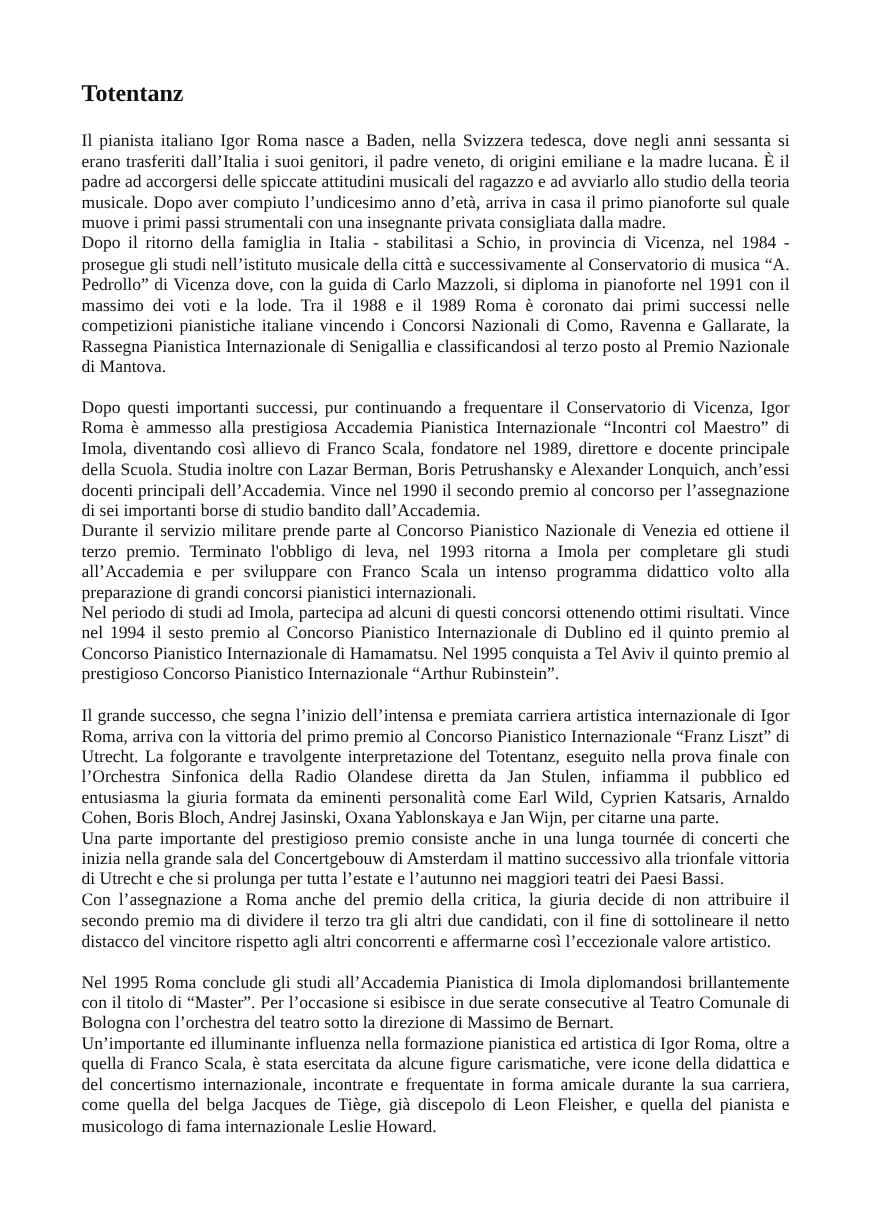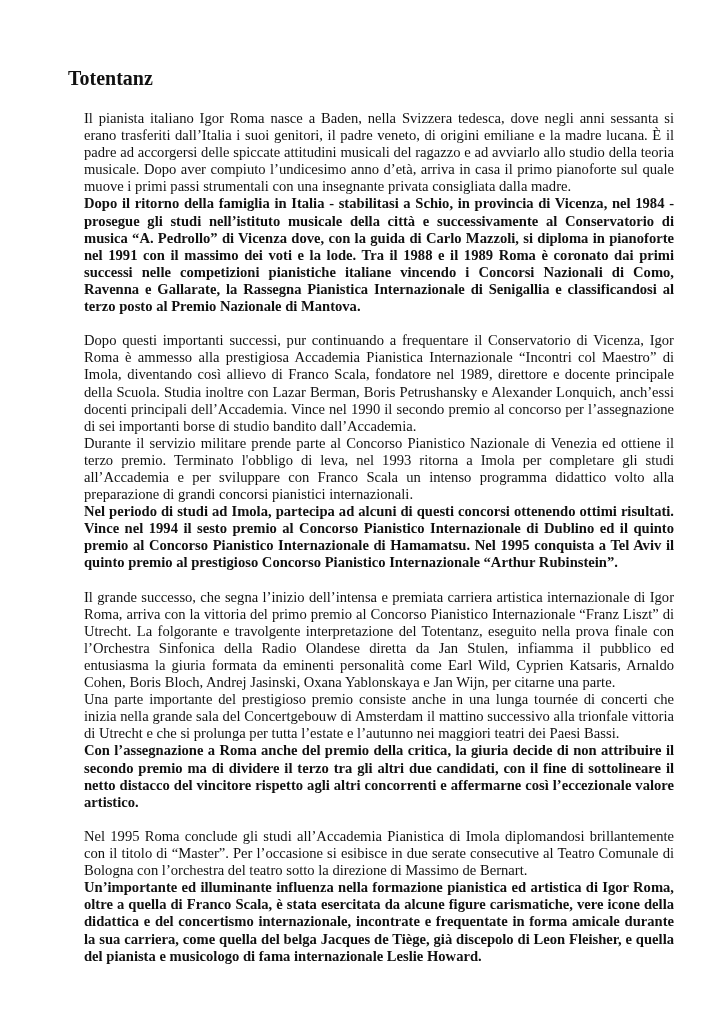--- a/index.html
+++ b/index.html
@@ -18,29 +18,29 @@
     left: 0;
     margin: 0;
     font-size: 20px;
     font-weight: bold;
     line-height: 24px;
     white-space: nowrap;
   }
   .body {
     position: absolute;
     top: 110px;
-    left: 16px;
+    left: 0;
     width: 590px;
     font-size: 14.6px;
     line-height: 17.1px;
     text-align: justify;
   }
   .para { margin: 0 0 17.1px 0; }
   .para p { margin: 0; text-align: justify; }
-  .para p:last-child { text-align-last: left; font-weight: bold; }
+  .para p:last-child { text-align-last: left; }
 </style>
 </head>
 <body>
 
 <div class="page">
   <h1 class="title">Totentanz</h1>
 
   <div class="body">
     <div class="para">
       <p>Il pianista italiano Igor Roma nasce a Baden, nella Svizzera tedesca, dove negli anni sessanta si erano trasferiti dall’Italia i suoi genitori, il padre veneto, di origini emiliane e la madre lucana. È il padre ad accorgersi delle spiccate attitudini musicali del ragazzo e ad avviarlo allo studio della teoria musicale. Dopo aver compiuto l’undicesimo anno d’età, arriva in casa il primo pianoforte sul quale muove i primi passi strumentali con una insegnante privata consigliata dalla madre.</p>

